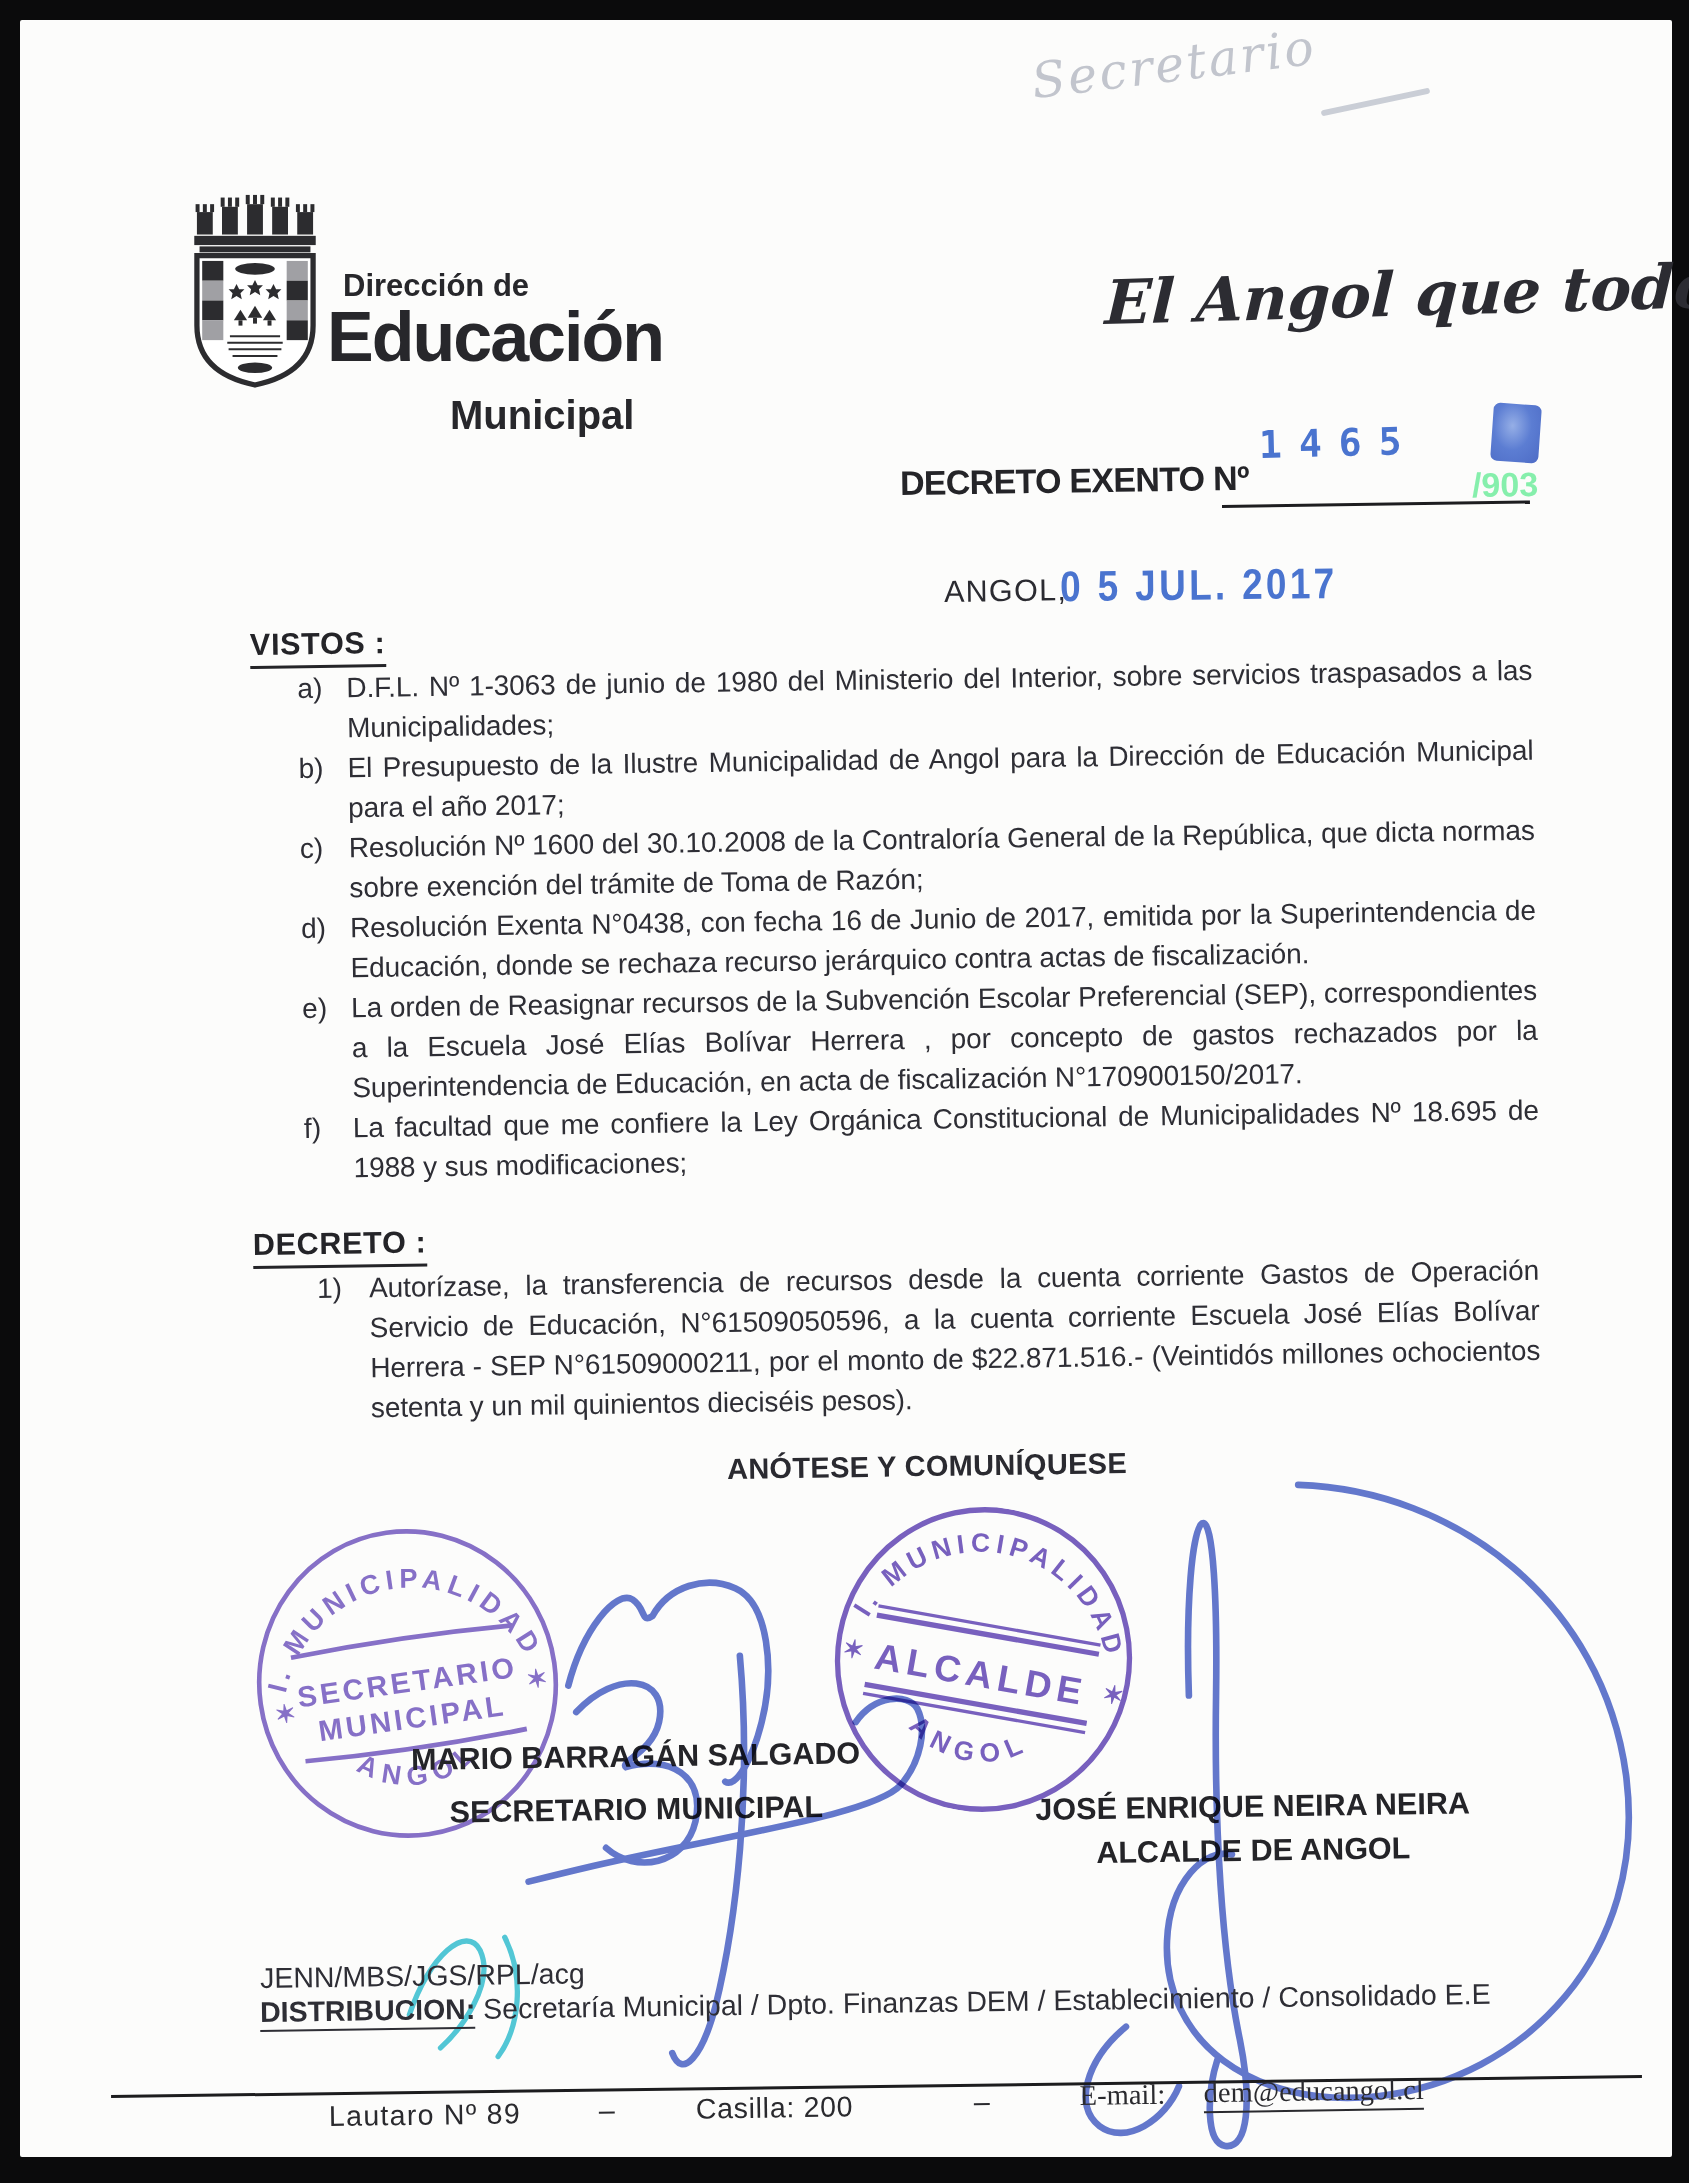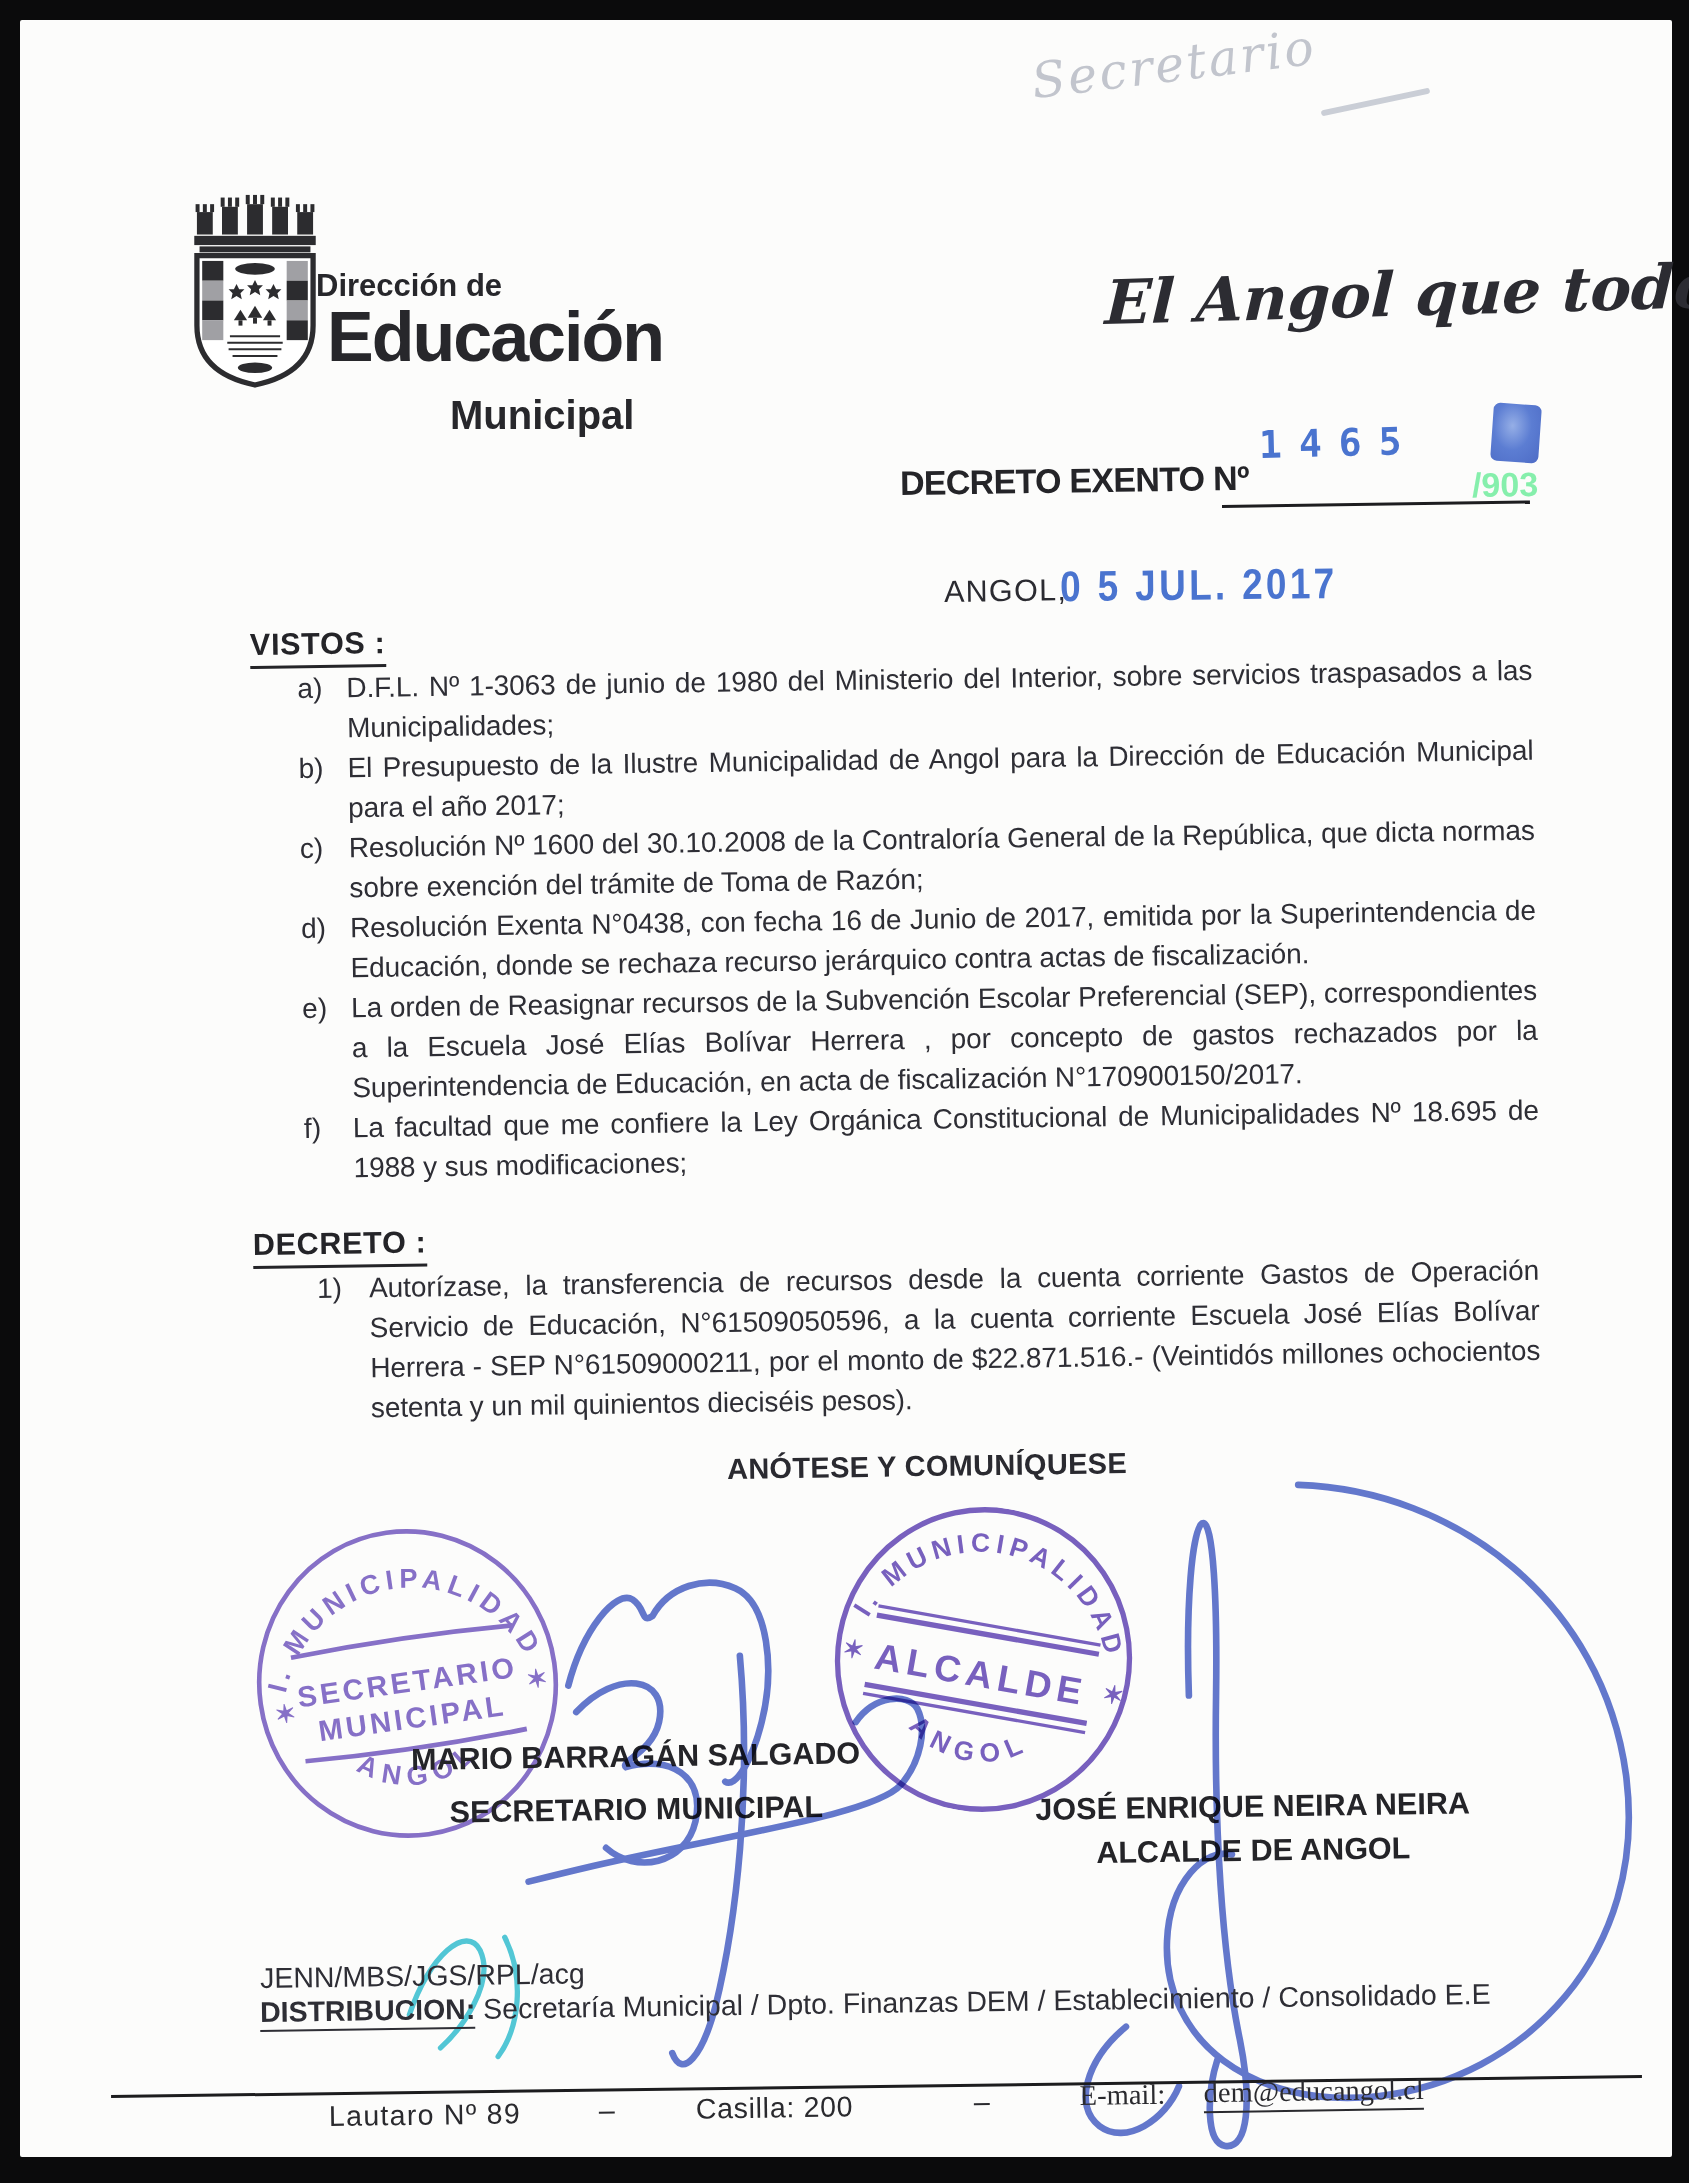--- a/index.html
+++ b/index.html
@@ -20,21 +20,21 @@
 
   
   .pencil-note{
     left:1031px;top:36px;font-family:"DejaVu Serif",serif;font-style:italic;
     font-size:49px;color:#c2c5cd;transform:rotate(-7deg);letter-spacing:2.6px;
   }
   .pencil-swoosh{
     left:1320px;top:99px;width:111px;height:6px;background:#caced6;
     border-radius:4px;transform:rotate(-12deg);
   }
-  .logo-line1{left:316px;top:268px;font-size:31px;font-weight:bold;color:#27272b;text-align:center;}
+  .logo-line1{left:343px;top:268px;font-size:31px;font-weight:bold;color:#27272b;text-align:center;}
   .logo-line2{left:327px;top:297px;font-size:70px;font-weight:bold;color:#27272b;letter-spacing:-2px;}
   .logo-line3{left:450px;top:393px;font-size:40px;font-weight:bold;color:#27272b;}
   .slogan{
     left:1105px;top:253px;font-family:"DejaVu Serif",serif;font-style:italic;font-weight:bold;
     font-size:61px;color:#2c2c32;transform:rotate(-1.6deg) skewX(-4deg);white-space:nowrap;
   }
 
   
   .decree-label{left:900px;top:464px;font-size:34px;font-weight:bold;color:#242428;letter-spacing:-0.7px;}
   .decree-underline{left:1222px;top:505px;width:308px;height:3.3px;background:#1d1d20;}

